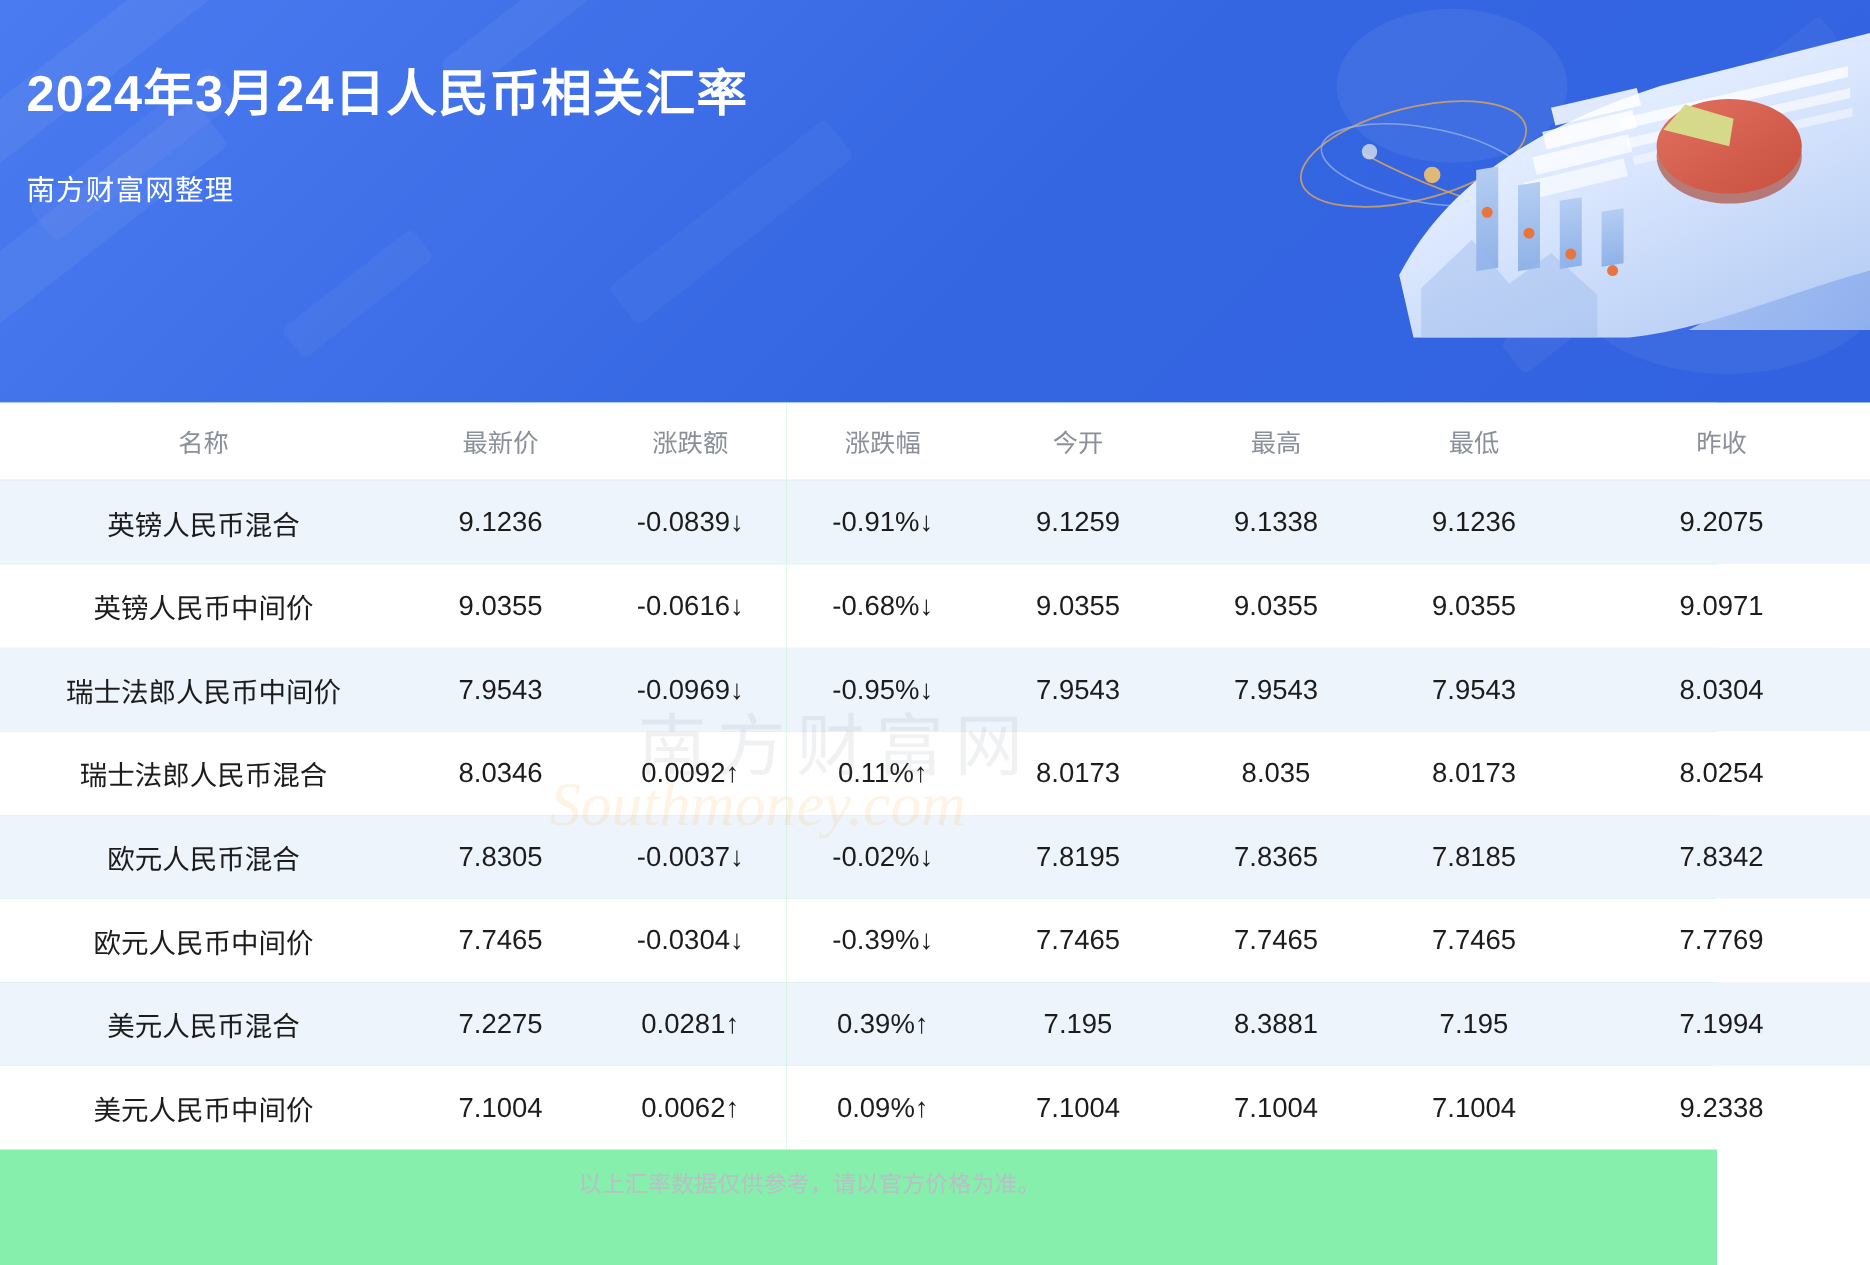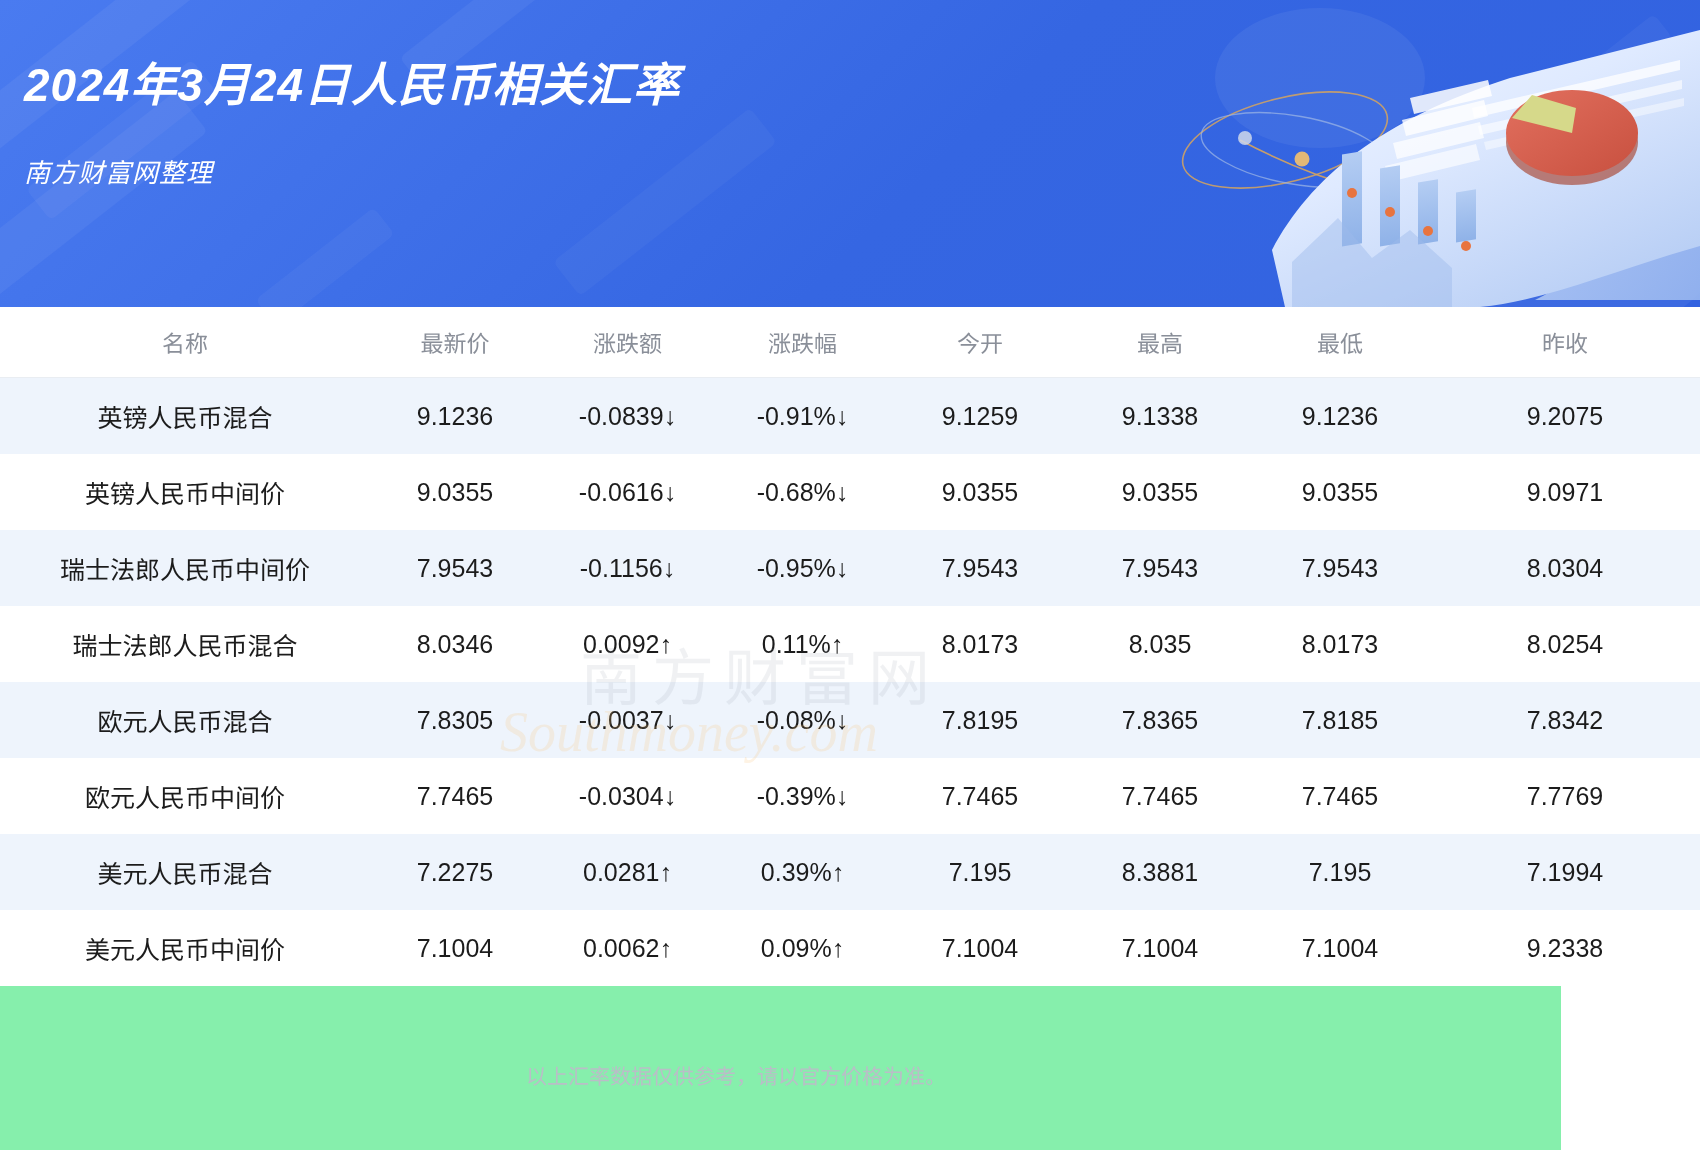--- a/index.html
+++ b/index.html
@@ -12,26 +12,25 @@
     background: #ffffff;
     font-family: "Liberation Sans", "DejaVu Sans", sans-serif;
     overflow: hidden;
     position: relative;
   }
 
   
   .banner {
     position: relative;
     width: 1700px;
-    height: 307px;
+    height: 366px;
     background: #3b6fe8;
     background-image:
       linear-gradient(135deg, #4a7bf0 0%, #3566e2 55%, #3262e0 100%);
     overflow: hidden;
-    font-style: italic;
   }
   
   .streak {
     position: absolute;
     background: rgba(255,255,255,0.055);
     transform: rotate(-38deg);
     border-radius: 6px;
     pointer-events: none;
   }
   .s1 { width: 300px; height: 46px; left: -60px;  top: 26px; }
@@ -289,42 +288,42 @@
         <td class="down">-0.0616↓</td>
         <td class="down">-0.68%↓</td>
         <td>9.0355</td>
         <td>9.0355</td>
         <td>9.0355</td>
         <td>9.0971</td>
       </tr>
       <tr>
         <td class="name">瑞士法郎人民币中间价</td>
         <td class="down">7.9543</td>
-        <td class="down">-0.1156↓</td>
+        <td class="down">-0.0969↓</td>
         <td class="down">-0.95%↓</td>
         <td>7.9543</td>
         <td>7.9543</td>
         <td>7.9543</td>
         <td>8.0304</td>
       </tr>
       <tr>
         <td class="name">瑞士法郎人民币混合</td>
         <td class="up">8.0346</td>
         <td class="up">0.0092↑</td>
         <td class="up">0.11%↑</td>
         <td>8.0173</td>
         <td>8.035</td>
         <td>8.0173</td>
         <td>8.0254</td>
       </tr>
       <tr>
         <td class="name">欧元人民币混合</td>
         <td class="down">7.8305</td>
         <td class="down">-0.0037↓</td>
-        <td class="down">-0.08%↓</td>
+        <td class="down">-0.02%↓</td>
         <td>7.8195</td>
         <td>7.8365</td>
         <td>7.8185</td>
         <td>7.8342</td>
       </tr>
       <tr>
         <td class="name">欧元人民币中间价</td>
         <td class="down">7.7465</td>
         <td class="down">-0.0304↓</td>
         <td class="down">-0.39%↓</td>

